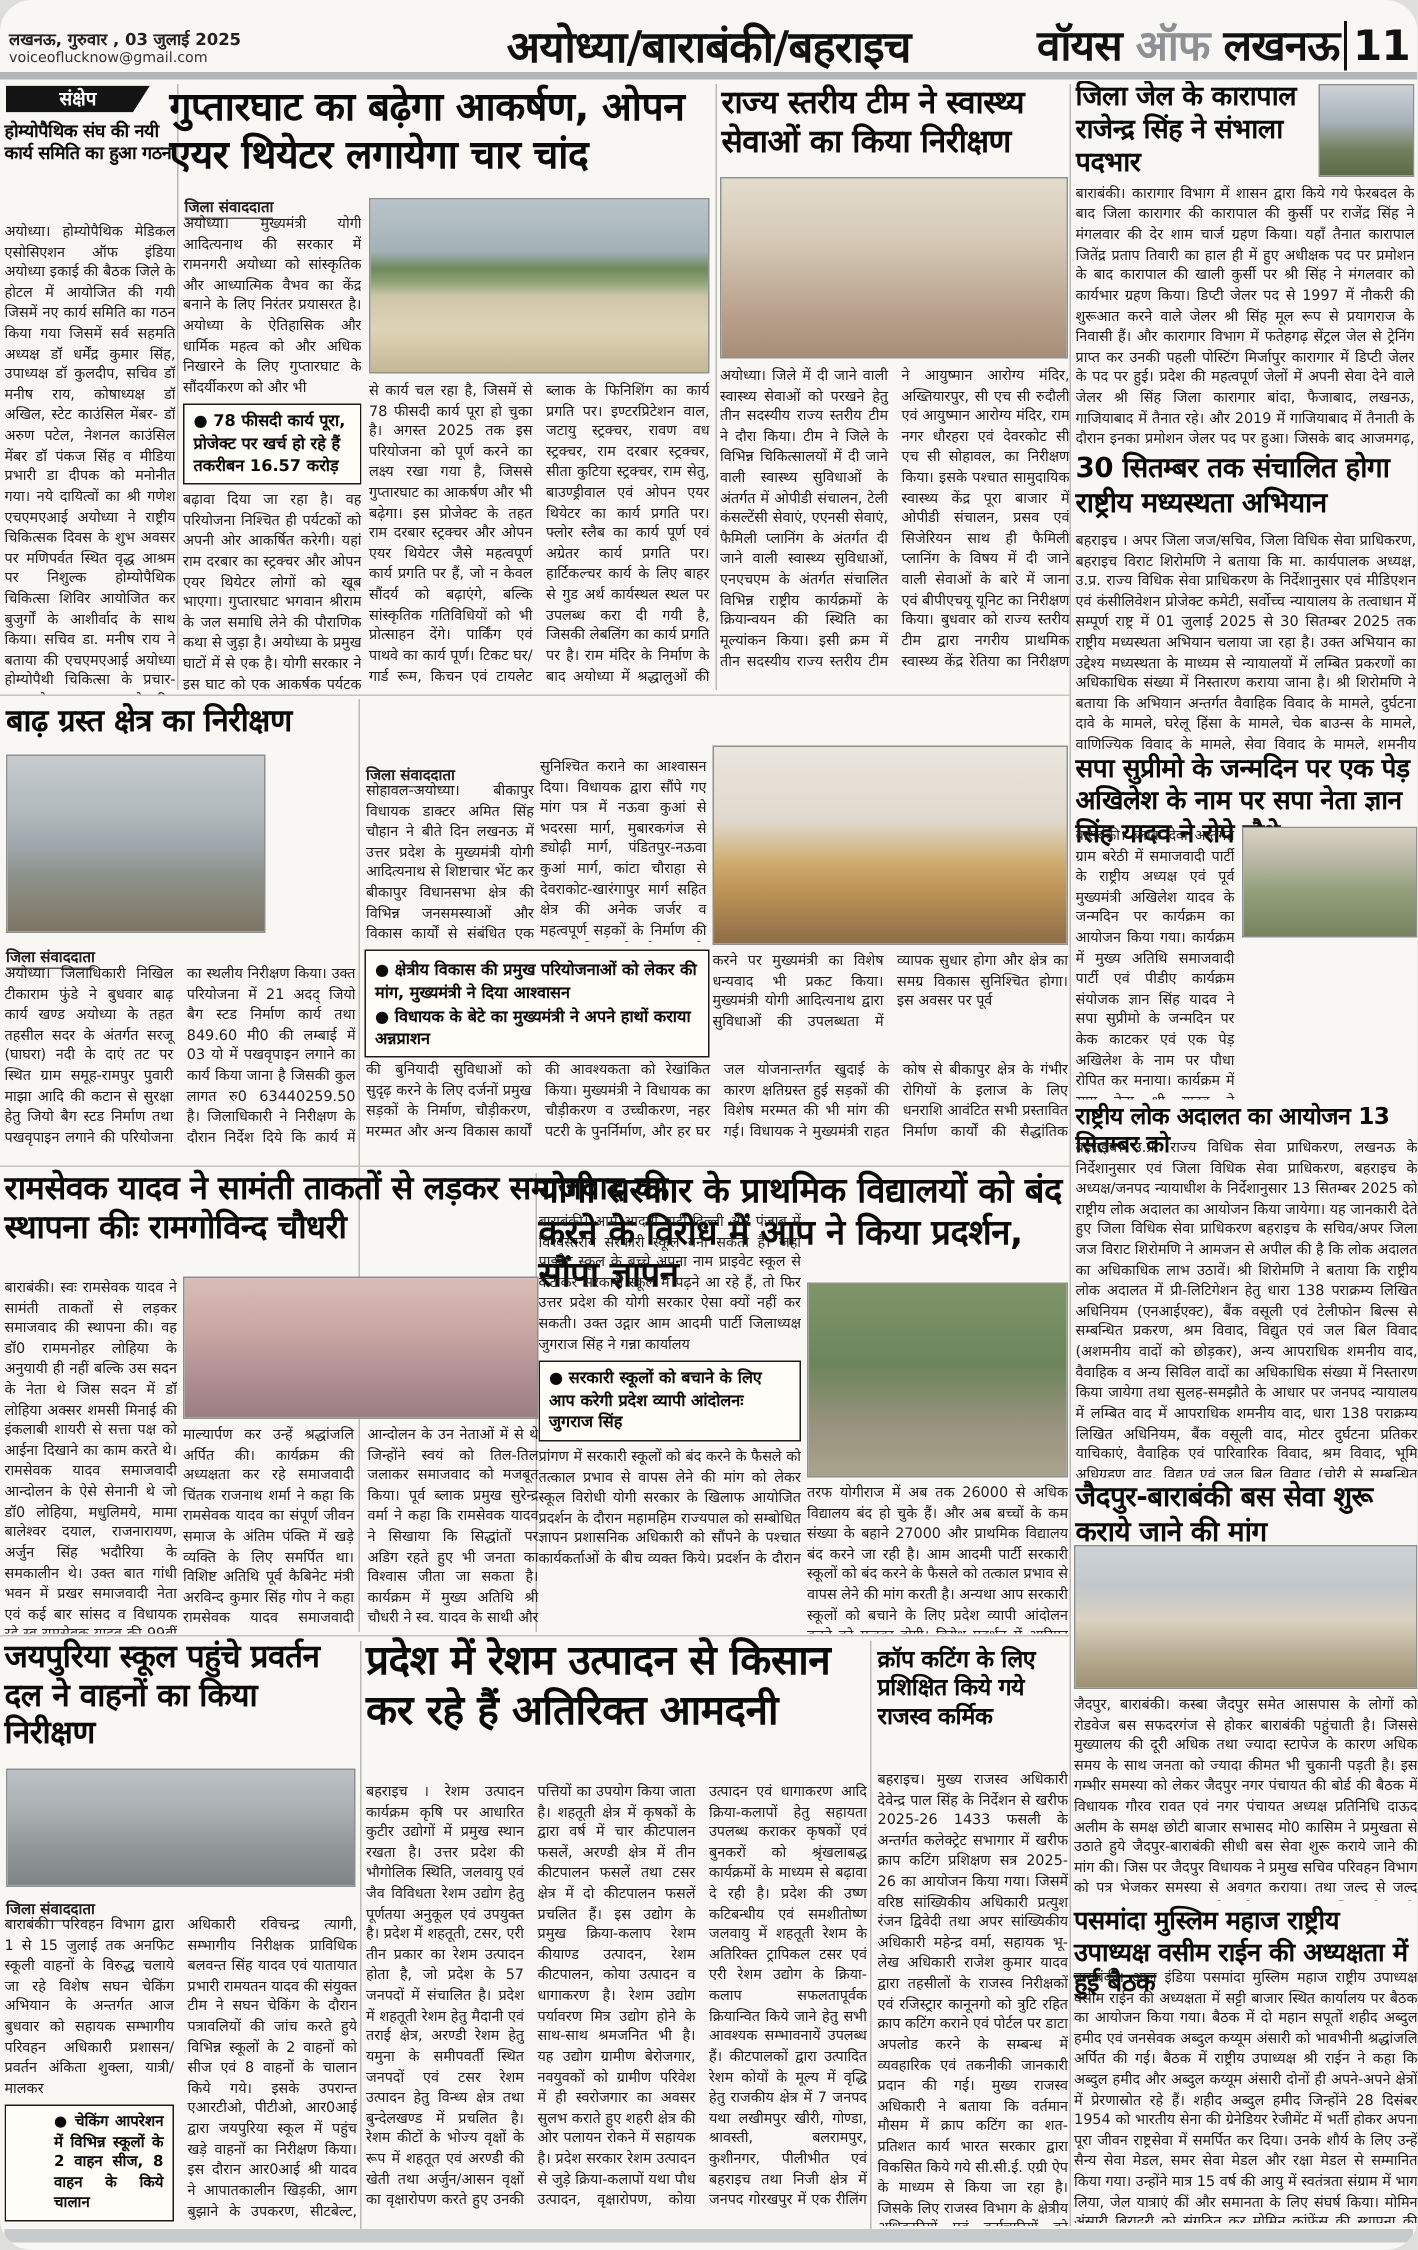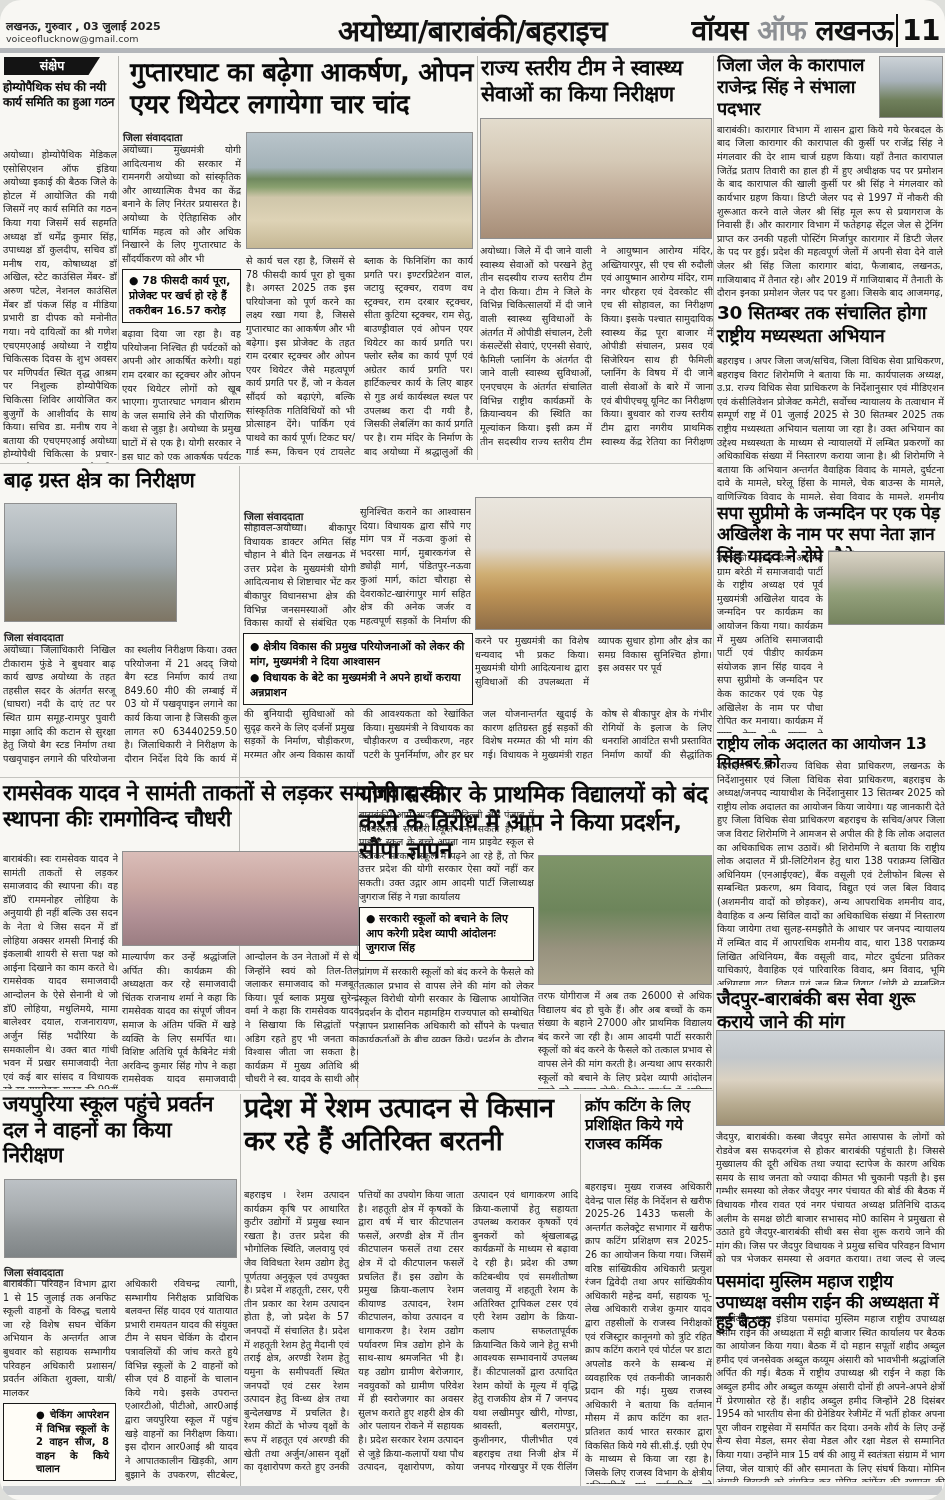--- a/index.html
+++ b/index.html
@@ -60,21 +60,21 @@
   <div class="abs vrule" style="left:580px;top:1094px;height:392px;"></div>
   <div class="abs hrule" style="left:0;top:463px;width:713px;"></div>
   <div class="abs hrule" style="left:0;top:777px;width:713px;"></div>
   <div class="abs hrule" style="left:0;top:1090px;width:713px;"></div>
   <div class="abs" style="left:3px;top:1486px;width:939px;height:9px;background:#c7cacd;"></div>
 
   <div class="abs tag" style="left:4px;top:57px;width:96px;height:18px;">संक्षेप</div>
   <div class="abs hl" style="left:3px;top:80px;width:113px;font-size:12px;">होम्योपैथिक संघ की नयी कार्य समिति का हुआ गठन</div>
   <div class="abs body" style="left:3px;top:148px;width:114px;height:315px;">अयोध्या। होम्योपैथिक मेडिकल एसोसिएशन ऑफ इंडिया अयोध्या इकाई की बैठक जिले के होटल में आयोजित की गयी जिसमें नए कार्य समिति का गठन किया गया जिसमें सर्व सहमति अध्यक्ष डॉ धर्मेंद्र कुमार सिंह, उपाध्यक्ष डॉ कुलदीप, सचिव डॉ मनीष राय, कोषाध्यक्ष डॉ अखिल, स्टेट काउंसिल मेंबर- डॉ अरुण पटेल, नेशनल काउंसिल मेंबर डॉ पंकज सिंह व मीडिया प्रभारी डा दीपक को मनोनीत गया। नये दायित्वों का श्री गणेश एचएमएआई अयोध्या ने राष्ट्रीय चिकित्सक दिवस के शुभ अवसर पर मणिपर्वत स्थित वृद्ध आश्रम पर निशुल्क होम्योपैथिक चिकित्सा शिविर आयोजित कर बुजुर्गों के आशीर्वाद के साथ किया। सचिव डा. मनीष राय ने बताया की एचएमएआई अयोध्या होम्योपैथी चिकित्सा के प्रचार-प्रसार के साथ साथ अपने वरिष्ठ चिकित्सकों के मार्गदर्शन में अन्य सामाजिक कार्यों में भी प्रतिभाग करेगी।</div>
 
-  <div class="abs hl" style="left:130px;top:57px;width:353px;font-size:26px;">गुप्तारघाट का बढ़ेगा आकर्षण, ओपन एयर थियेटर लगायेगा चार चांद</div>
+  <div class="abs hl" style="left:113px;top:57px;width:353px;font-size:26px;">गुप्तारघाट का बढ़ेगा आकर्षण, ओपन एयर थियेटर लगायेगा चार चांद</div>
   <div class="abs" style="left:123px;top:126px;"><span class="byline">जिला संवाददाता</span></div>
   <div class="abs" style="left:122px;top:143px;width:119px;height:317px;overflow:hidden;">
     <div class="body">अयोध्या। मुख्यमंत्री योगी आदित्यनाथ की सरकार में रामनगरी अयोध्या को सांस्कृतिक और आध्यात्मिक वैभव का केंद्र बनाने के लिए निरंतर प्रयासरत है। अयोध्या के ऐतिहासिक और धार्मिक महत्व को और अधिक निखारने के लिए गुप्तारघाट के सौंदर्यीकरण को और भी</div>
     <div class="hbox mt">● 78 फीसदी कार्य पूरा, प्रोजेक्ट पर खर्च हो रहे हैं तकरीबन 16.57 करोड़</div>
     <div class="body">बढ़ावा दिया जा रहा है। वह परियोजना निश्चित ही पर्यटकों को अपनी ओर आकर्षित करेगी। यहां राम दरबार का स्ट्रक्चर और ओपन एयर थियेटर लोगों को खूब भाएगा। गुप्तारघाट भगवान श्रीराम के जल समाधि लेने की पौराणिक कथा से जुड़ा है। अयोध्या के प्रमुख घाटों में से एक है। योगी सरकार ने इस घाट को एक आकर्षक पर्यटक स्थल के रूप में विकसित करने के लिए तीसरे चरण के सौंदर्यीकरण कार्य को गति दी है। इस परियोजना पर लगभग 16.57 करोड़ रुपये की लागत</div>
   </div>
   <div class="abs photo" id="ph-guptar" style="left:246px;top:132px;width:227px;height:117px;"></div>
   <div class="abs body cols2" style="left:246px;top:254px;width:227px;height:205px;">से कार्य चल रहा है, जिसमें से 78 फीसदी कार्य पूरा हो चुका है। अगस्त 2025 तक इस परियोजना को पूर्ण करने का लक्ष्य रखा गया है, जिससे गुप्तारघाट का आकर्षण और भी बढ़ेगा। इस प्रोजेक्ट के तहत राम दरबार स्ट्रक्चर और ओपन एयर थियेटर जैसे महत्वपूर्ण कार्य प्रगति पर हैं, जो न केवल सौंदर्य को बढ़ाएंगे, बल्कि सांस्कृतिक गतिविधियों को भी प्रोत्साहन देंगे। पार्किंग एवं पाथवे का कार्य पूर्ण। टिकट घर/गार्ड रूम, किचन एवं टायलेट ब्लाक के फिनिशिंग का कार्य प्रगति पर। इण्टरप्रिटेशन वाल, जटायु स्ट्रक्चर, रावण वध स्ट्रक्चर, राम दरबार स्ट्रक्चर, सीता कुटिया स्ट्रक्चर, राम सेतु, बाउण्ड्रीवाल एवं ओपन एयर थियेटर का कार्य प्रगति पर। फ्लोर स्लैब का कार्य पूर्ण एवं अग्रेतर कार्य प्रगति पर। हार्टिकल्चर कार्य के लिए बाहर से गुड अर्थ कार्यस्थल स्थल पर उपलब्ध करा दी गयी है, जिसकी लेबलिंग का कार्य प्रगति पर है। राम मंदिर के निर्माण के बाद अयोध्या में श्रद्धालुओं की संख्या में उल्लेखनीय वृद्धि हुई है और गुप्तारघाट का सौंदर्यीकरण इस बढ़ती भीड़ को बेहतर सुविधाएं प्रदान करने में महत्वपूर्ण भूमिका निभाएगा। अभी तक यहां हुई व्यवस्थाएं भी कम नहीं है। चाहे सैर सपाटा की बात हो या फिर बच्चों के लिए एडवेंचर की। यहां सभी उम्र के लोगों को देखते हुए इंतजाम किए गए हैं।</div>
 
   <div class="abs hl" style="left:481px;top:56px;width:231px;font-size:21px;">राज्य स्तरीय टीम ने स्वास्थ्य सेवाओं का किया निरीक्षण</div>
@@ -138,19 +138,19 @@
 
   <div class="abs hl" style="left:3px;top:1092px;width:235px;font-size:21px;">जयपुरिया स्कूल पहुंचे प्रवर्तन दल ने वाहनों का किया निरीक्षण</div>
   <div class="abs photo" id="ph-bus" style="left:4px;top:1179px;width:233px;height:79px;"></div>
   <div class="abs" style="left:4px;top:1261px;"><span class="byline">जिला संवाददाता</span></div>
   <div class="abs body cols2" style="left:3px;top:1277px;width:235px;height:207px;">
     <div>बाराबंकी। परिवहन विभाग द्वारा 1 से 15 जुलाई तक अनफिट स्कूली वाहनों के विरुद्ध चलाये जा रहे विशेष सघन चेकिंग अभियान के अन्तर्गत आज बुधवार को सहायक सम्भागीय परिवहन अधिकारी प्रशासन/प्रवर्तन अंकिता शुक्ला, यात्री/मालकर</div>
     <div class="hbox mt" style="font-size:10px;padding-left:32px;">● चेकिंग आपरेशन में विभिन्न स्कूलों के 2 वाहन सीज, 8 वाहन के किये चालान</div>
     <div>अधिकारी रविचन्द्र त्यागी, सम्भागीय निरीक्षक प्राविधिक बलवन्त सिंह यादव एवं यातायात प्रभारी रामयतन यादव की संयुक्त टीम ने सघन चेकिंग के दौरान पत्रावलियों की जांच करते हुये विभिन्न स्कूलों के 2 वाहनों को सीज एवं 8 वाहनों के चालान किये गये। इसके उपरान्त एआरटीओ, पीटीओ, आर0आई द्वारा जयपुरिया स्कूल में पहुंच खड़े वाहनों का निरीक्षण किया। इस दौरान आर0आई श्री यादव ने आपातकालीन खिड़की, आग बुझाने के उपकरण, सीटबेल्ट, फिटनेस प्रमाण पत्र, इंडिकेटर समेत अन्य मानकों की स्थिति को जांचा। इस सम्बन्ध में एआरटीओ श्रीमती शुक्ला ने बताया कि अनफिट स्कूली वाहनों का संचालन सड़कों पर नहीं किया जाएगा। ऐसे वाहनों के खिलाफ चेकिंग अभियान चलाया जा रहा है। इसमें लापरवाही बरतने वाले स्कूल संचालकों के खिलाफ विधिनुकूल प्राथमिकी दर्ज कराई जाएगी।</div>
   </div>
 
-  <div class="abs hl" style="left:244px;top:1092px;width:333px;font-size:27px;">प्रदेश में रेशम उत्पादन से किसान कर रहे हैं अतिरिक्त बरतनी</div>
+  <div class="abs hl" style="left:244px;top:1092px;width:333px;font-size:27px;">प्रदेश में रेशम उत्पादन से किसान कर रहे हैं अतिरिक्त आमदनी</div>
   <div class="abs body cols3" style="left:244px;top:1188px;width:334px;height:296px;">बहराइच । रेशम उत्पादन कार्यक्रम कृषि पर आधारित कुटीर उद्योगों में प्रमुख स्थान रखता है। उत्तर प्रदेश की भौगोलिक स्थिति, जलवायु एवं जैव विविधता रेशम उद्योग हेतु पूर्णतया अनुकूल एवं उपयुक्त है। प्रदेश में शहतूती, टसर, एरी तीन प्रकार का रेशम उत्पादन होता है, जो प्रदेश के 57 जनपदों में संचालित है। प्रदेश में शहतूती रेशम हेतु मैदानी एवं तराई क्षेत्र, अरण्डी रेशम हेतु यमुना के समीपवर्ती स्थित जनपदों एवं टसर रेशम उत्पादन हेतु विन्ध्य क्षेत्र तथा बुन्देलखण्ड में प्रचलित है। रेशम कीटों के भोज्य वृक्षों के रूप में शहतूत एवं अरण्डी की खेती तथा अर्जुन/आसन वृक्षों का वृक्षारोपण करते हुए उनकी पत्तियों का उपयोग किया जाता है। शहतूती क्षेत्र में कृषकों के द्वारा वर्ष में चार कीटपालन फसलें, अरण्डी क्षेत्र में तीन कीटपालन फसलें तथा टसर क्षेत्र में दो कीटपालन फसलें प्रचलित हैं। इस उद्योग के प्रमुख क्रिया-कलाप रेशम कीयाण्ड उत्पादन, रेशम कीटपालन, कोया उत्पादन व धागाकरण है। रेशम उद्योग पर्यावरण मित्र उद्योग होने के साथ-साथ श्रमजनित भी है। यह उद्योग ग्रामीण बेरोजगार, नवयुवकों को ग्रामीण परिवेश में ही स्वरोजगार का अवसर सुलभ कराते हुए शहरी क्षेत्र की ओर पलायन रोकने में सहायक है। प्रदेश सरकार रेशम उत्पादन से जुड़े क्रिया-कलापों यथा पौध उत्पादन, वृक्षारोपण, कोया उत्पादन एवं धागाकरण आदि क्रिया-कलापों हेतु सहायता उपलब्ध कराकर कृषकों एवं बुनकरों को श्रृंखलाबद्ध कार्यक्रमों के माध्यम से बढ़ावा दे रही है। प्रदेश की उष्ण कटिबन्धीय एवं समशीतोष्ण जलवायु में शहतूती रेशम के अतिरिक्त ट्रापिकल टसर एवं एरी रेशम उद्योग के क्रिया-कलाप सफलतापूर्वक क्रियान्वित किये जाने हेतु सभी आवश्यक सम्भावनायें उपलब्ध हैं। कीटपालकों द्वारा उत्पादित रेशम कोयों के मूल्य में वृद्धि हेतु राजकीय क्षेत्र में 7 जनपद यथा लखीमपुर खीरी, गोण्डा, श्रावस्ती, बलरामपुर, कुशीनगर, पीलीभीत एवं बहराइच तथा निजी क्षेत्र में जनपद गोरखपुर में एक रीलिंग इकाईयों की स्थापना की गई है। केन्द्र एवं राज्य पोषित संचालित योजनाओं से लाभ प्राप्त करने वाले लाभार्थियों के लिये पारदर्शी सुविधा उपलब्ध कराने हेतु रेशम मित्र पोर्टल पर ऑनलाइन पंजीकरण की सुविधा लागू की गयी जिस पर इच्छुक लाभार्थी पंजीकरण कराते हुए विभाग की योजनाओं का लाभ ले रहे हैं। एन.जी.ओ., एफ.पी.ओ. समितियों एवं स्वयं सहायता समूहों को रेशम उत्पादन से जोड़ा जा रहा है रेशम उत्पादन के लिए, जागरूकता एवं प्रशिक्षण योजनान्तर्गत प्रशिक्षणार्थियों के चयन, प्रशिक्षण तिथियां एवं प्रमाण पत्र आदि ऑनलाइन पोर्टल के माध्यम से करते हुए 484 लाभार्थियों को राज्यीय प्रशिक्षण अन्तर्गत मिजापुर में स्थापित लौह पुरुष सरदार वल्लभ भाई पटेल राजकीय रेशम प्रशिक्षण संस्थान, बरकछा में निःशुल्क प्रशिक्षण प्रदान किया गया। महिलाओं के सशक्तिकरण हेतु रेशम विभाग विभाषत एवं एस.आर.एल.एम. के अन्तर्गत 5 वर्षों में 5000 समूहों की 50000 महिलाओं को रेशम सखी के रूप में रेशम उत्पादन से जोड़ने हेतु अन्तर्राष्ट्रीय विभाग, उ.प्र. के मध्य एम.ओ.यू. हस्ताक्षरित हुए है।</div>
 
   <div class="abs hl" style="left:585px;top:1097px;width:126px;font-size:15.5px;">क्रॉप कटिंग के लिए प्रशिक्षित किये गये राजस्व कर्मिक</div>
   <div class="abs body" style="left:585px;top:1180px;width:127px;height:304px;">बहराइच। मुख्य राजस्व अधिकारी देवेन्द्र पाल सिंह के निर्देशन से खरीफ 2025-26 1433 फसली के अन्तर्गत कलेक्ट्रेट सभागार में खरीफ क्राप कटिंग प्रशिक्षण सत्र 2025-26 का आयोजन किया गया। जिसमें वरिष्ठ सांख्यिकीय अधिकारी प्रत्युश रंजन द्विवेदी तथा अपर सांख्यिकीय अधिकारी महेन्द्र वर्मा, सहायक भू-लेख अधिकारी राजेश कुमार यादव द्वारा तहसीलों के राजस्व निरीक्षकों एवं रजिस्ट्रार कानूनगो को त्रुटि रहित क्राप कटिंग कराने एवं पोर्टल पर डाटा अपलोड करने के सम्बन्ध में व्यवहारिक एवं तकनीकी जानकारी प्रदान की गई। मुख्य राजस्व अधिकारी ने बताया कि वर्तमान मौसम में क्राप कटिंग का शत-प्रतिशत कार्य भारत सरकार द्वारा विकसित किये गये सी.सी.ई. एग्री ऐप के माध्यम से किया जा रहा है। जिसके लिए राजस्व विभाग के क्षेत्रीय अधिकारियों एवं कर्मचारियों को सी.सी.ई. एग्री ऐप डाउनलोड करके पूर्व में ही स्मार्ट फोन का वितरण किया गया है। क्राप कटिंग के पश्चात राजस्व अधिकारियों एवं कर्मचारियों द्वारा डाटा लोड करते ही सम्बन्धित डाटा ऐप के माध्यम से सीधे राजस्व परिषद को पहुंच जाता है।</div>
 
 </div>
 
 </body></html>

